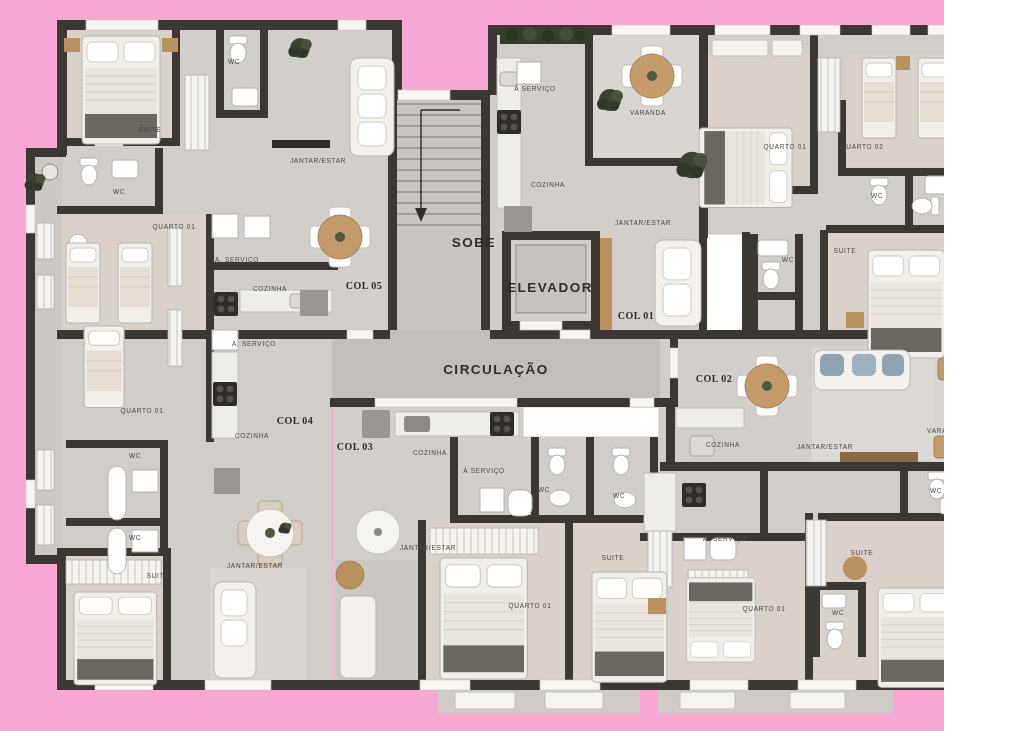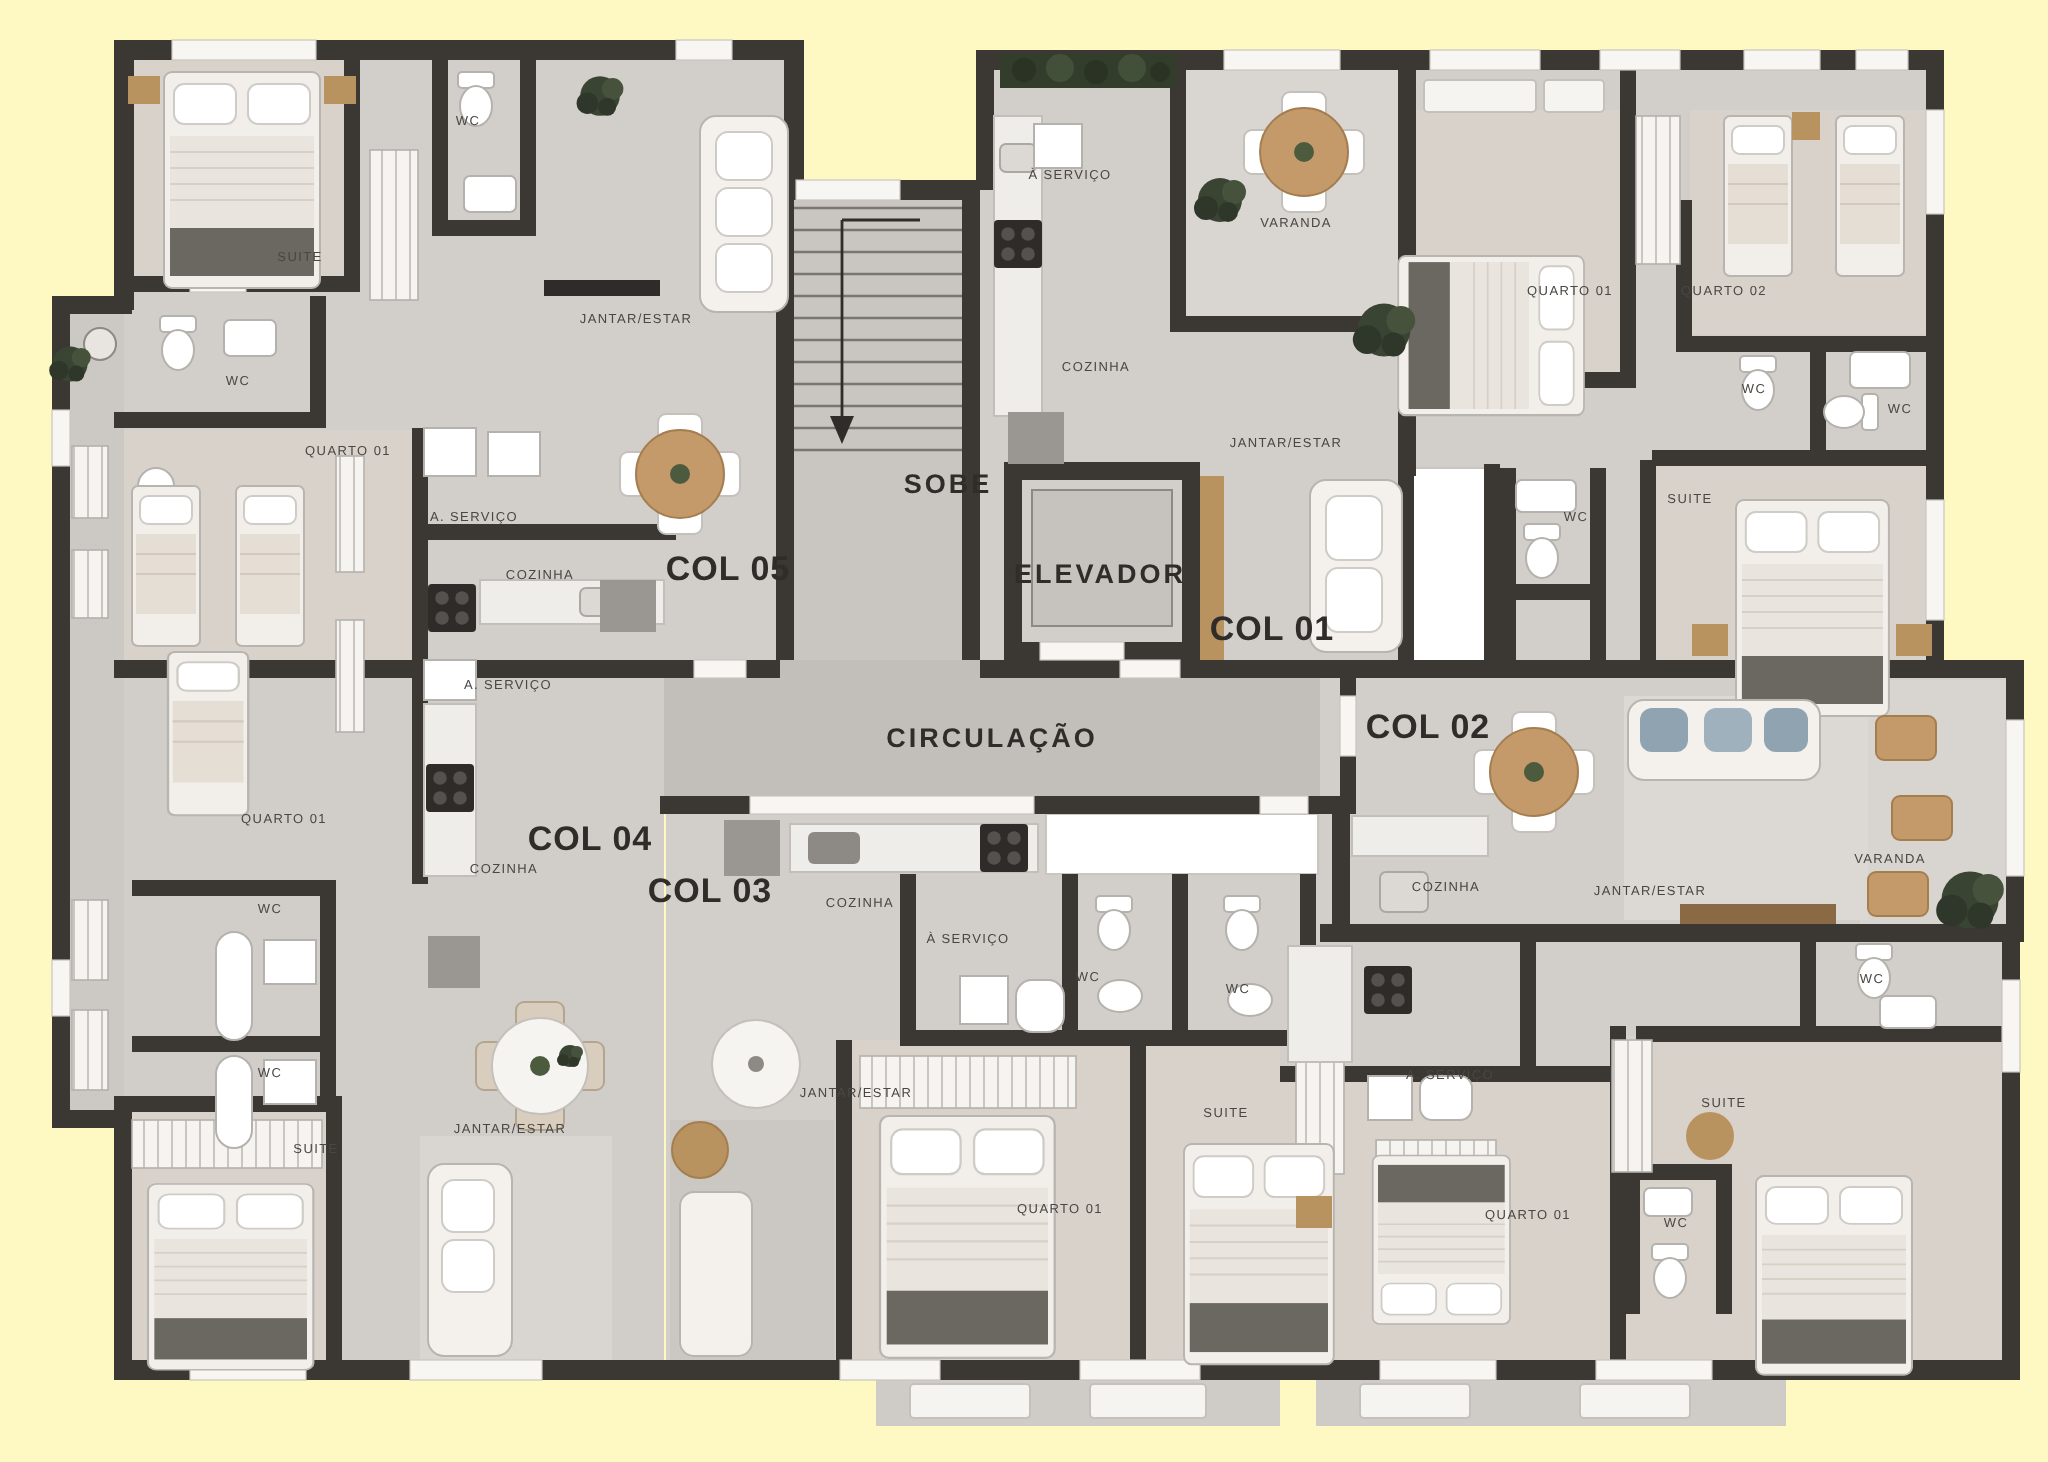--- a/index.html
+++ b/index.html
@@ -1,23 +1,23 @@
 <!DOCTYPE html>
 <html><head>
 <meta charset="utf-8">
 <style>
   html,body{margin:0;padding:0;background:#ffffff;}
-  #stage{position:relative;width:1024px;height:731px;background:#fef9c3;overflow:hidden;
+  #stage{position:relative;width:944px;height:731px;background:#f9a8d4;overflow:hidden;
          font-family:"Liberation Sans",sans-serif;}
   #plan-svg{position:absolute;left:0;top:0;}
   #labels{position:absolute;left:0;top:0;width:100%;height:100%;pointer-events:none;}
   .lbl{position:absolute;transform:translate(-50%,-50%);color:#33302d;white-space:nowrap;
        text-transform:uppercase;}
   .lbl.room{font-size:6.5px;letter-spacing:.7px;font-weight:400;color:#4a4643;}
-  .lbl.col{font-size:17px;font-weight:700;letter-spacing:.5px;color:#2f2c29;}
+  .lbl.col{font-size:10px;font-weight:700;letter-spacing:.5px;color:#2f2c29;font-family:Liberation Serif, serif;}
   .lbl.core{font-size:13.5px;font-weight:700;letter-spacing:1.5px;color:#2f2c29;}
 </style>
 </head>
 <body>
 
 <div id="stage">
 <svg id="plan-svg" width="1024" height="731" viewBox="0 0 1024 731" xmlns="http://www.w3.org/2000/svg">
   <defs>
     <pattern id="hat" width="7" height="7" patternUnits="userSpaceOnUse">
       <rect width="7" height="7" fill="#f6f4f1"></rect>
@@ -417,21 +417,21 @@
     <rect x="680" y="692" width="55" height="17" rx="2"></rect>
     <rect x="790" y="692" width="55" height="17" rx="2"></rect>
   </g>
 </svg>
 
 <div id="labels">
       <div class="lbl core" style="left: 474px; top: 242px;">SOBE</div>
       <div class="lbl core" style="left: 550px; top: 287px;">ELEVADOR</div>
       <div class="lbl core" style="left: 496px; top: 369px;">CIRCULAÇÃO</div>
       <div class="lbl col" style="left: 636px; top: 315px;">COL 01</div>
-      <div class="lbl col" style="left: 714px; top: 364px;">COL 02</div>
+      <div class="lbl col" style="left: 714px; top: 378px;">COL 02</div>
       <div class="lbl col" style="left: 355px; top: 446px;">COL 03</div>
       <div class="lbl col" style="left: 295px; top: 420px;">COL 04</div>
       <div class="lbl col" style="left: 364px; top: 285px;">COL 05</div>
       <div class="lbl room" style="left: 150px; top: 129px;">SUITE</div>
       <div class="lbl room" style="left: 234px; top: 61px;">WC</div>
       <div class="lbl room" style="left: 119px; top: 191px;">WC</div>
       <div class="lbl room" style="left: 174px; top: 226px;">QUARTO 01</div>
       <div class="lbl room" style="left: 318px; top: 160px;">JANTAR/ESTAR</div>
       <div class="lbl room" style="left: 237px; top: 259px;">A. SERVIÇO</div>
       <div class="lbl room" style="left: 270px; top: 288px;">COZINHA</div>

